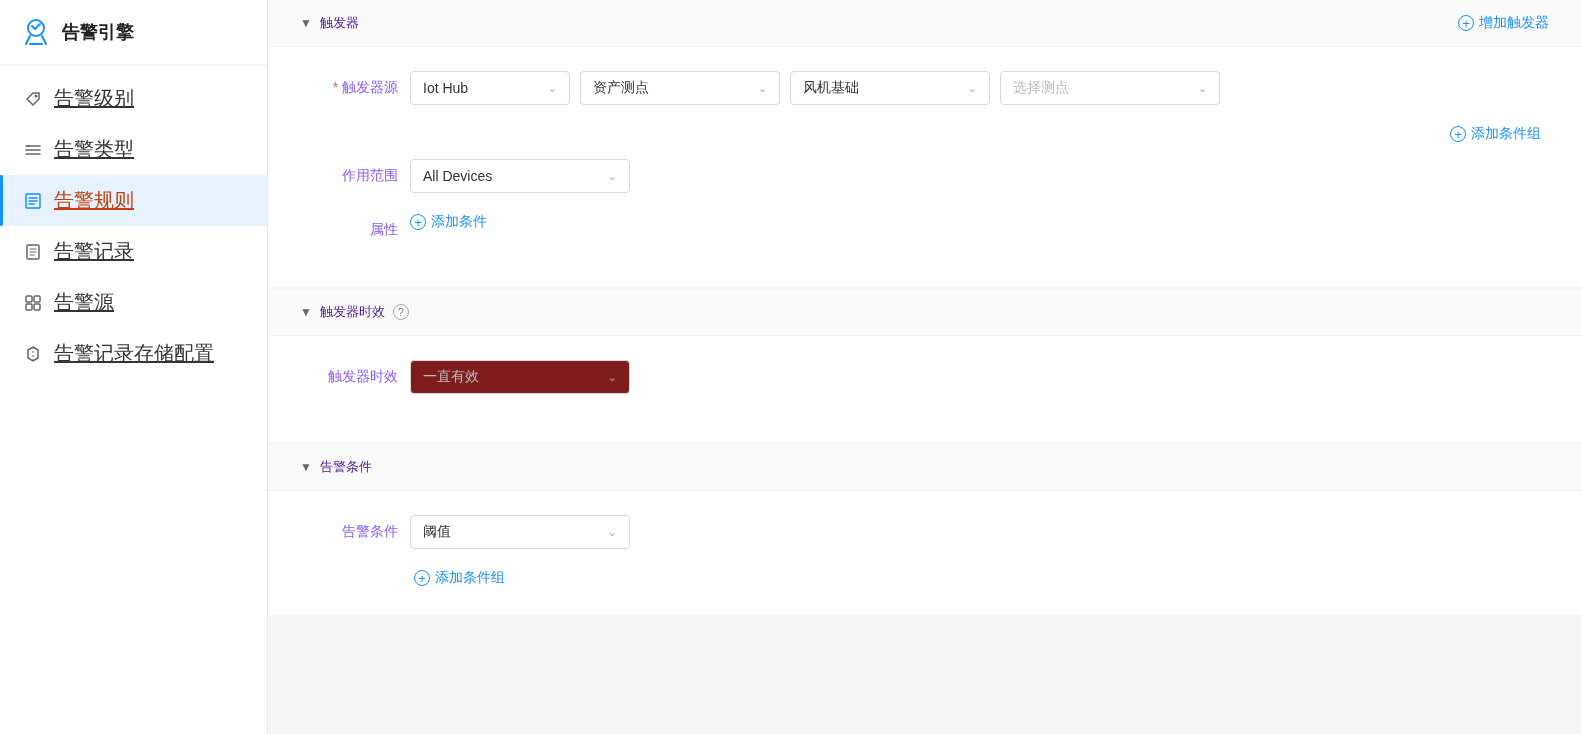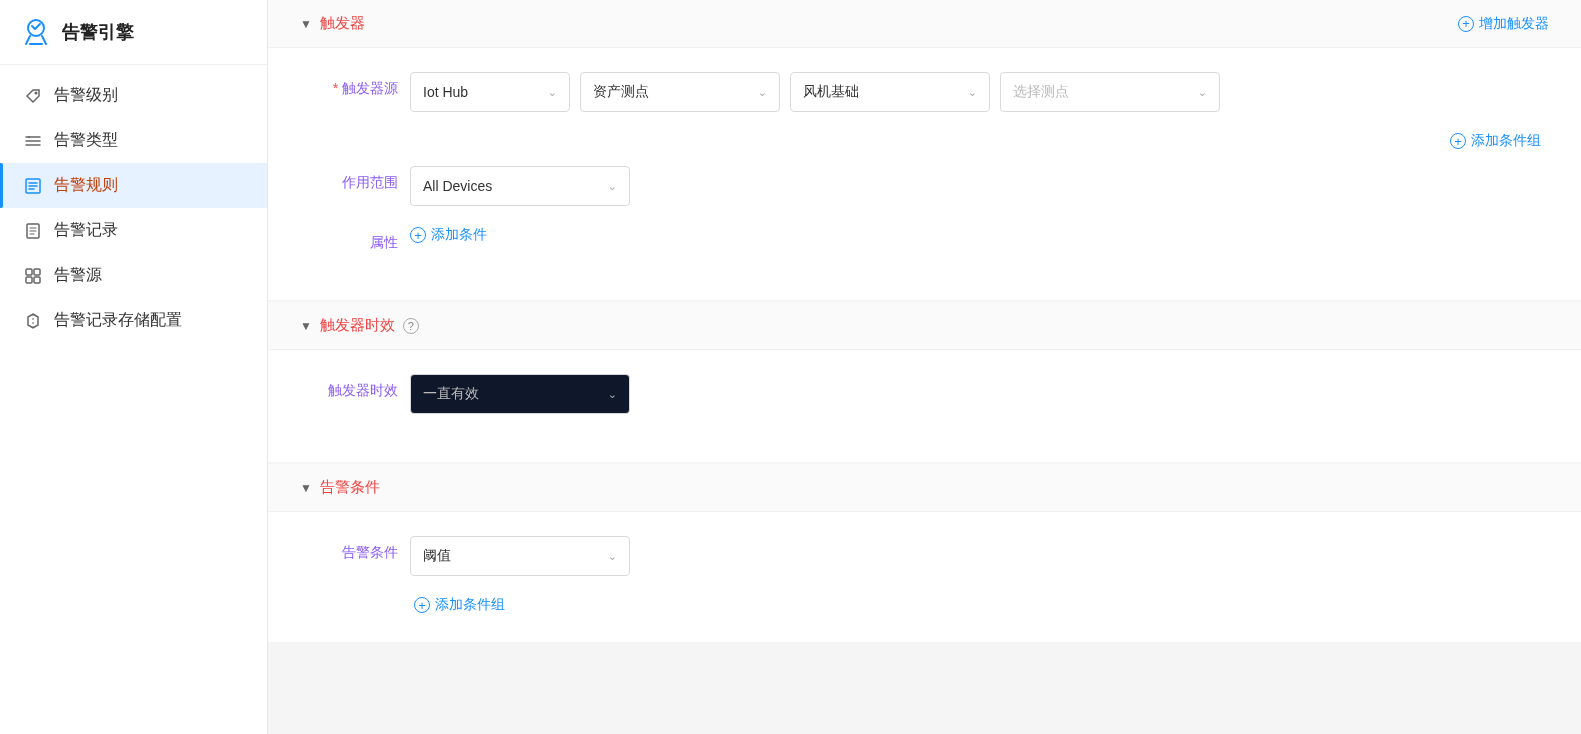--- a/index.html
+++ b/index.html
@@ -34,23 +34,24 @@
     .sidebar-nav {
       flex: 1;
       padding: 8px 0;
     }
     .sidebar-item {
       display: flex;
       align-items: center;
       padding: 12px 24px;
       gap: 12px;
       cursor: pointer;
-      font-size: 16px;
+      font-size: 20px;
       color: #333;
       position: relative;
+      text-decoration: underline;
     }
     .sidebar-item.active {
       background: #e6f2ff;
       color: #c2410c;
       font-weight: 500;
     }
     .sidebar-item.active::before {
       content: '';
       position: absolute;
       left: 0;
@@ -83,23 +84,23 @@
     .section-header {
       display: flex;
       align-items: center;
       padding: 14px 32px;
       gap: 8px;
       background: #fafafa;
       border-bottom: 1px solid #f0f0f0;
       cursor: pointer;
     }
     .section-header-label {
-      font-size: 15px;
+      font-size: 13px;
       font-weight: 500;
-      color: #ef4444;
+      color: #4c1d95;
     }
     .chevron-icon {
       color: #666;
       font-size: 12px;
     }
     .help-icon {
       width: 16px;
       height: 16px;
       border-radius: 50%;
       border: 1px solid #aaa;
@@ -149,25 +150,25 @@
       align-items: center;
       justify-content: space-between;
       padding: 6px 12px;
       border: 1px solid #d9d9d9;
       border-radius: 4px;
       background: #fff;
       cursor: pointer;
       font-size: 14px;
       color: #333;
       min-width: 140px;
-      height: 40px;
+      height: 34px;
       gap: 8px;
     }
     .select-box.disabled {
-      background: #0f172a;
+      background: #7f1d1d;
       color: #bbb;
     }
     .select-box .chevron {
       color: #aaa;
       font-size: 11px;
       flex-shrink: 0;
     }
 
     
     .add-link {

